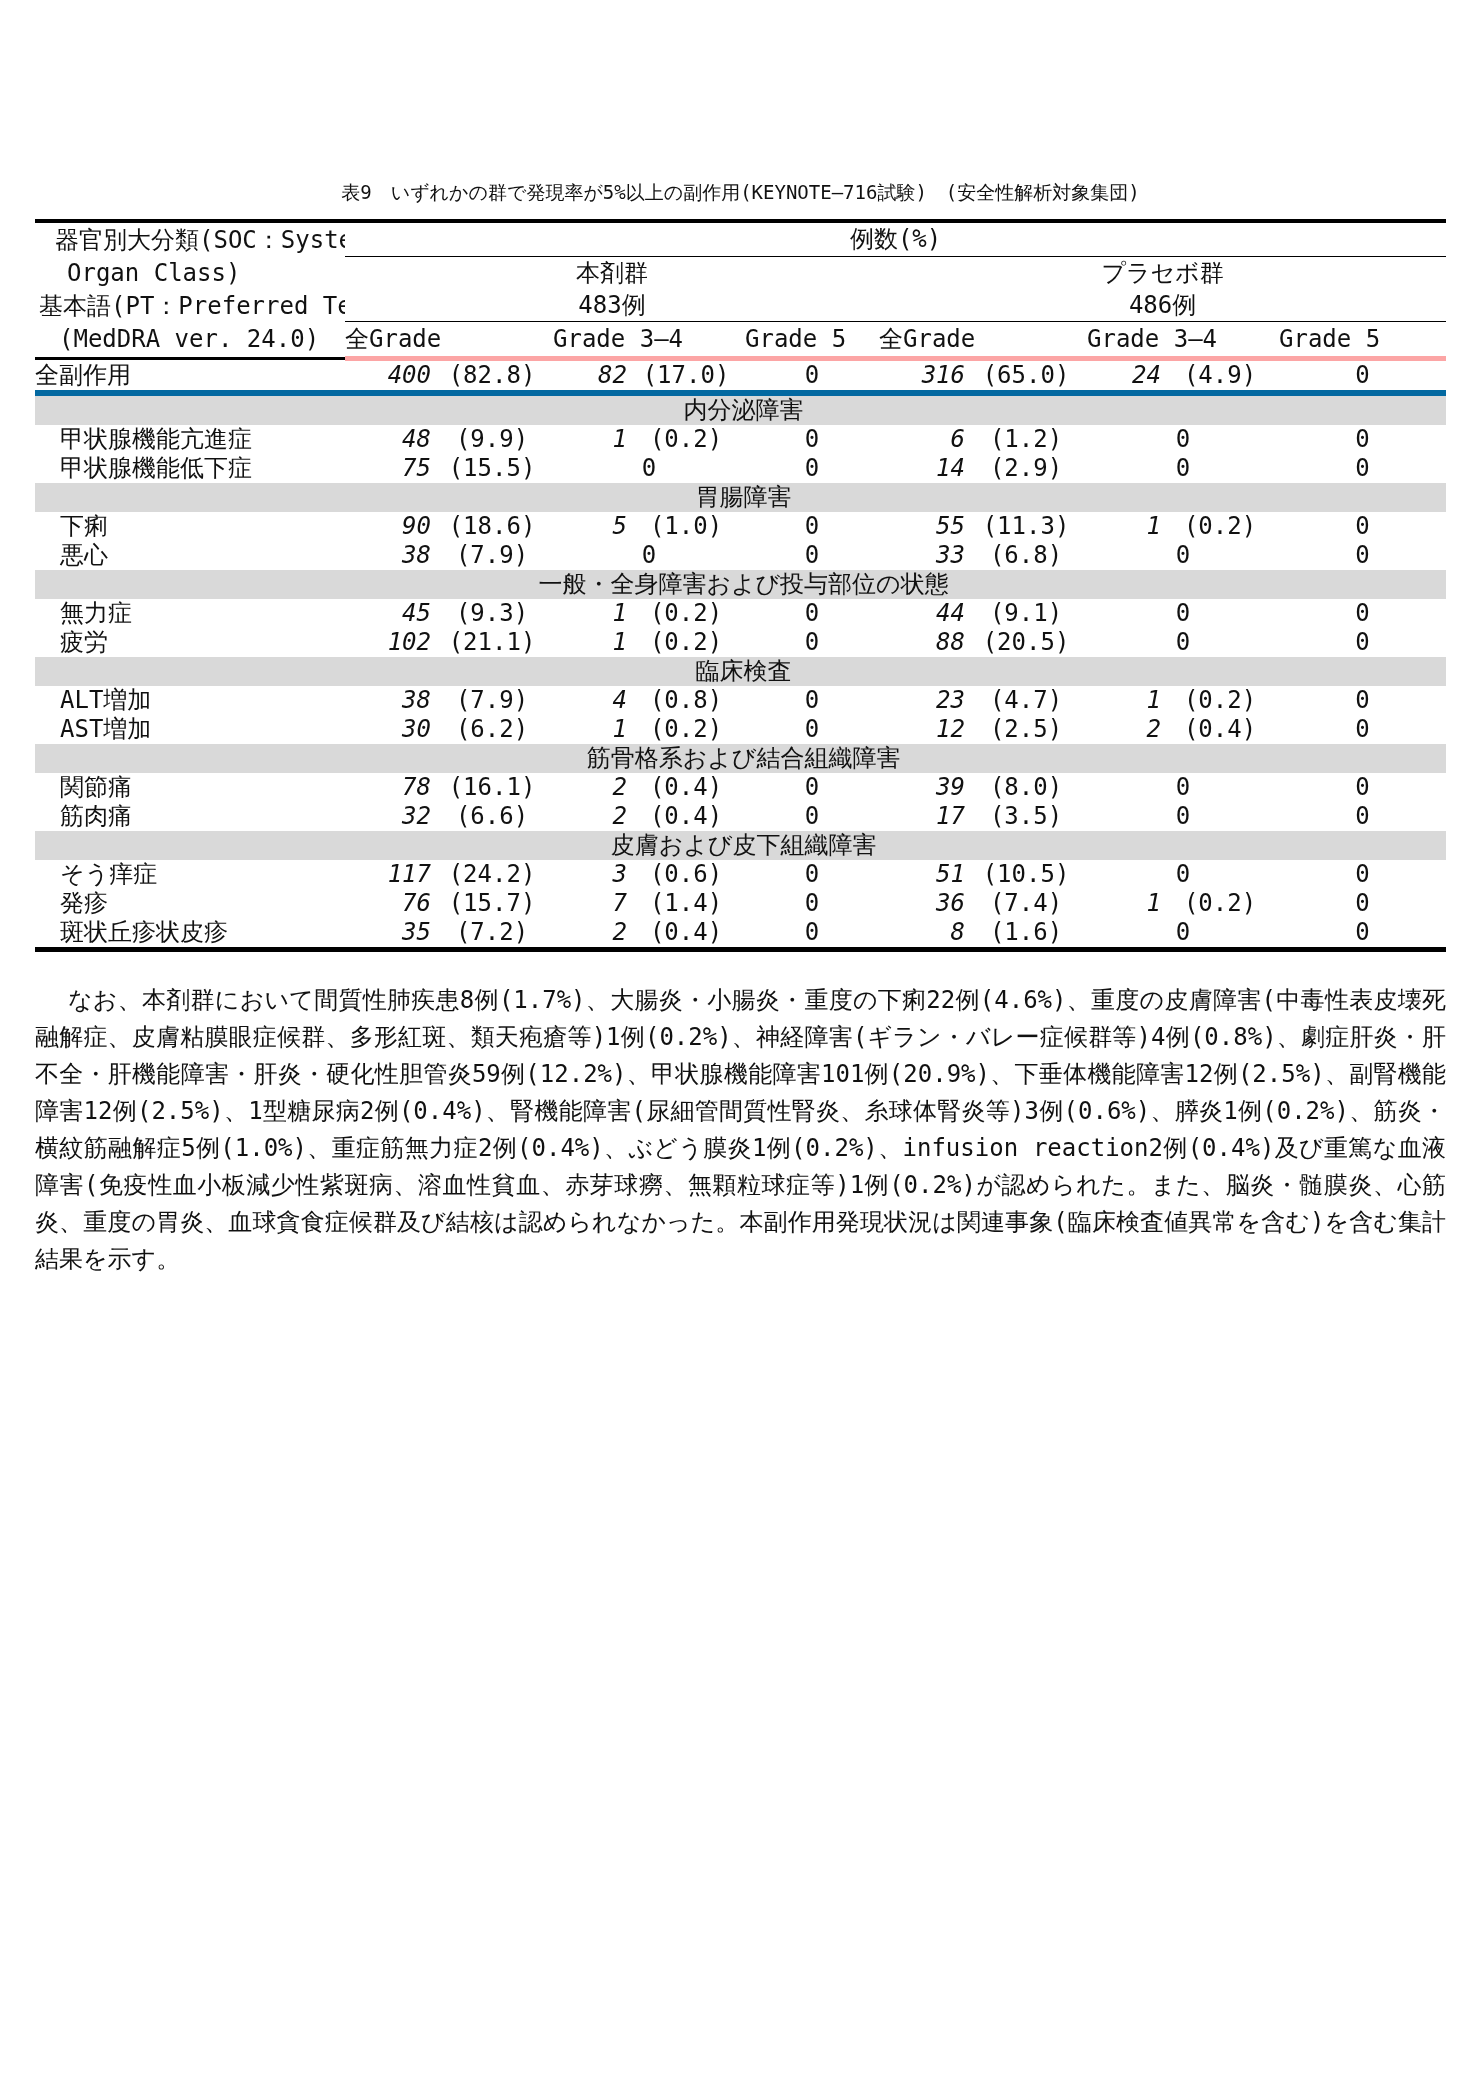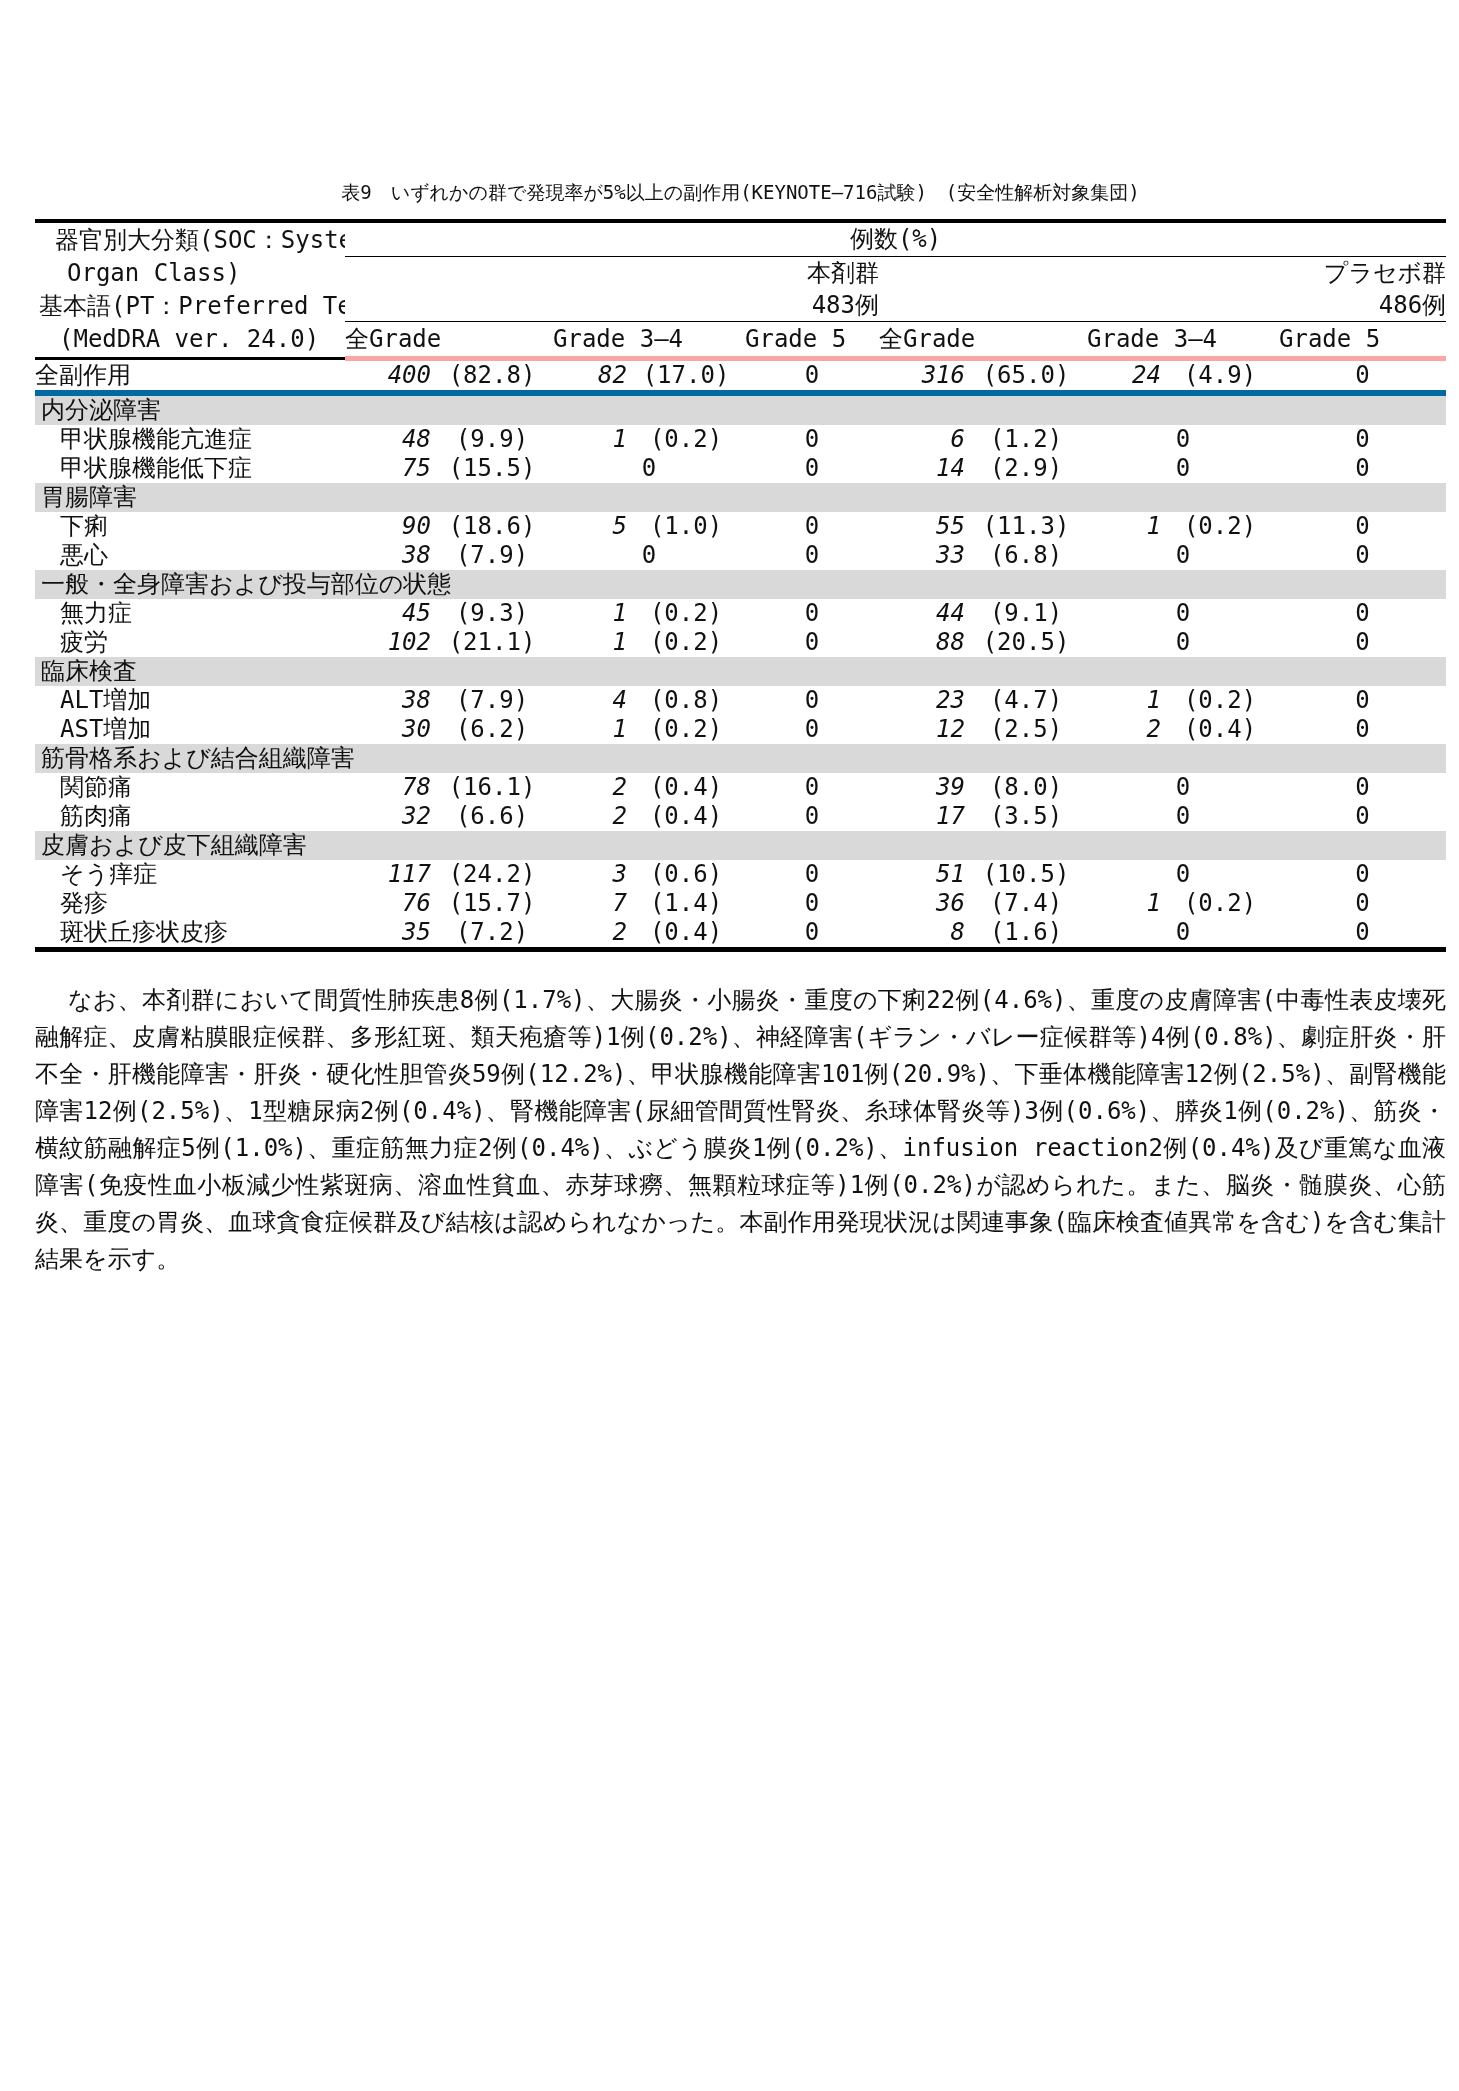--- a/index.html
+++ b/index.html
@@ -31,32 +31,32 @@
   col.c-g5b{width:167px;}
 
   .label-th{vertical-align:top;text-align:left;border-bottom:3px solid #000;}
   .label-th div{height:33px;line-height:33px;}
   .soc-l1{padding-left:20px;}
   .soc-l2{padding-left:32px;}
   .soc-l3{padding-left:4px;}
   .soc-l4{padding-left:24px;}
 
   .npct-th{height:33px;line-height:33px;border-bottom:1px solid #000;}
-  .group-th{height:64px;text-align:right;border-bottom:1px solid #000;}
+  .group-th{height:64px;text-align:center;border-bottom:1px solid #000;}
   .group-th div{height:32px;line-height:32px;}
   .grade-th{height:34px;line-height:34px;text-align:left;border-bottom:5px solid #fca5a5;}
 
   tbody td{height:29px;line-height:29px;}
   .label-cell{text-align:left;padding-left:6px;}
   .label-cell.indent{padding-left:25px;}
   .num{text-align:right;padding-right:12px;font-style:italic;}
   .pct{text-align:center;}
   .center{text-align:center;}
   tr.total-row td{border-bottom:6px solid #0369a1;}
-  tr.section-row td{background:#d9d9d9;text-align:left;padding-left:6px;}
+  tr.section-row td{background:#d9d9d9;text-align:center;padding-left:6px;}
 
   .footnote{
     width:1411px;margin:30px 0 0 0;
     font-size:24px;line-height:37px;
     text-align:justify;text-indent:33px;
     word-break:break-all;
   }
 </style>
 </head>
 <body>

